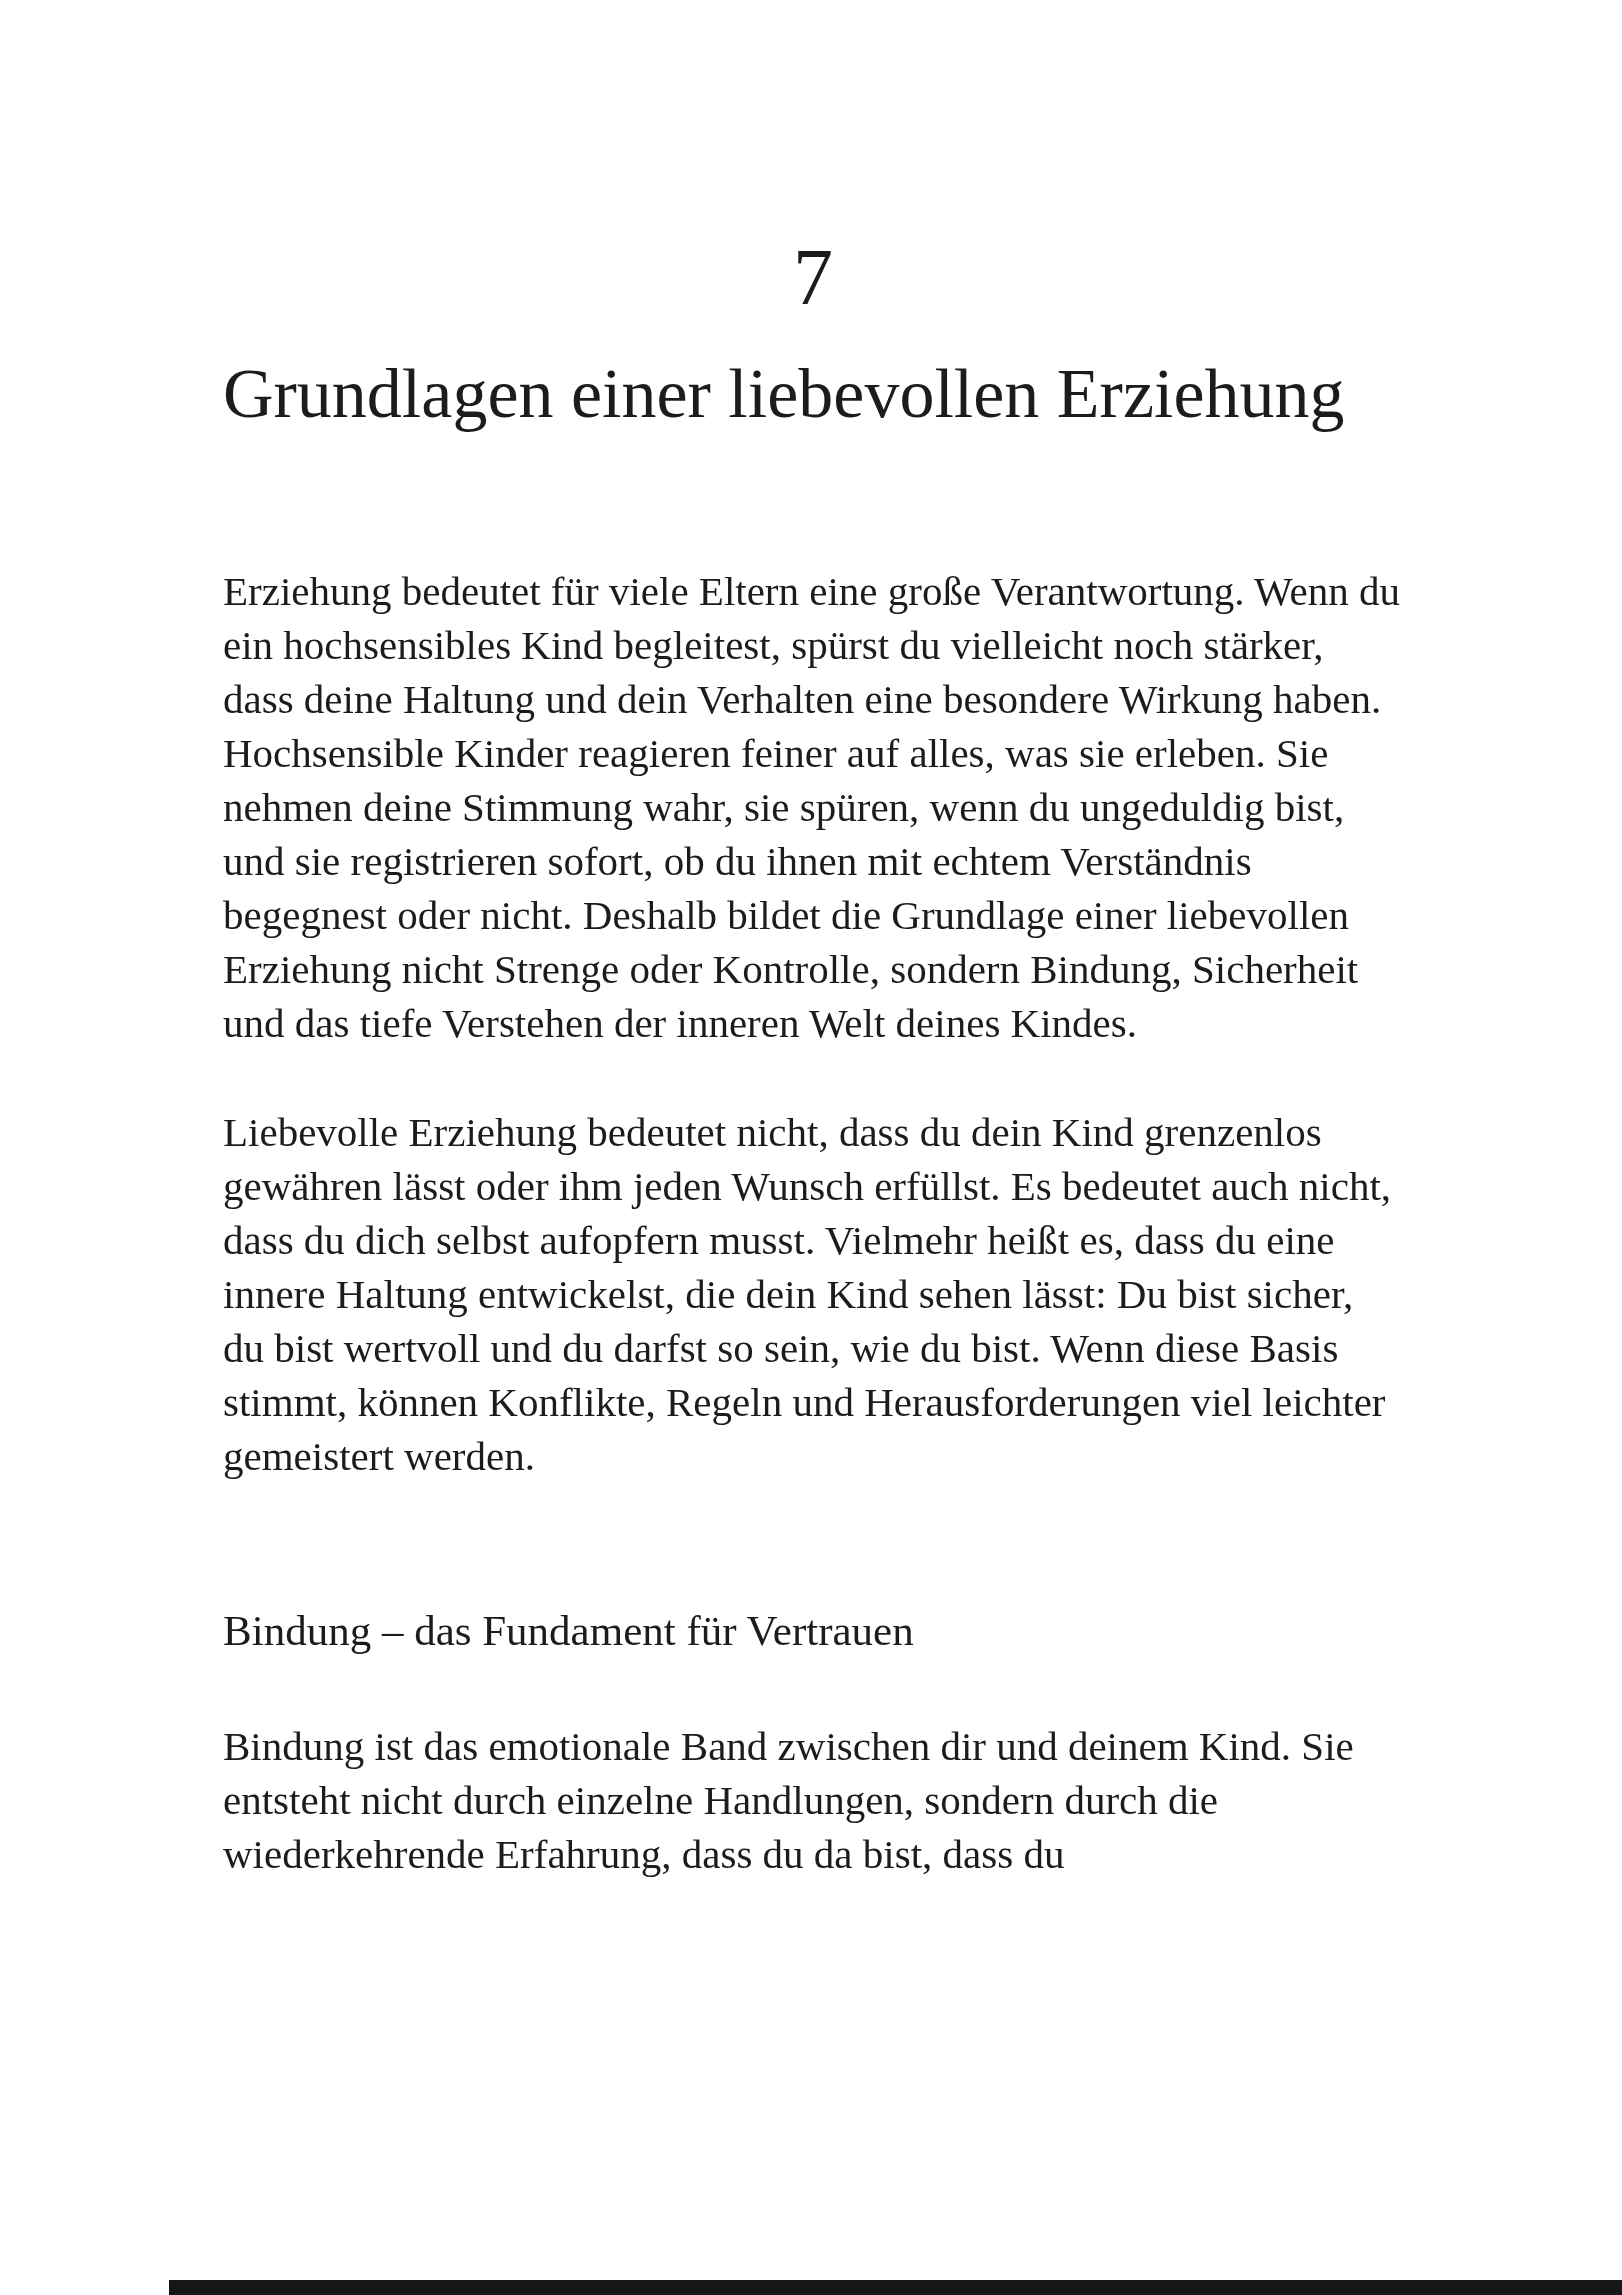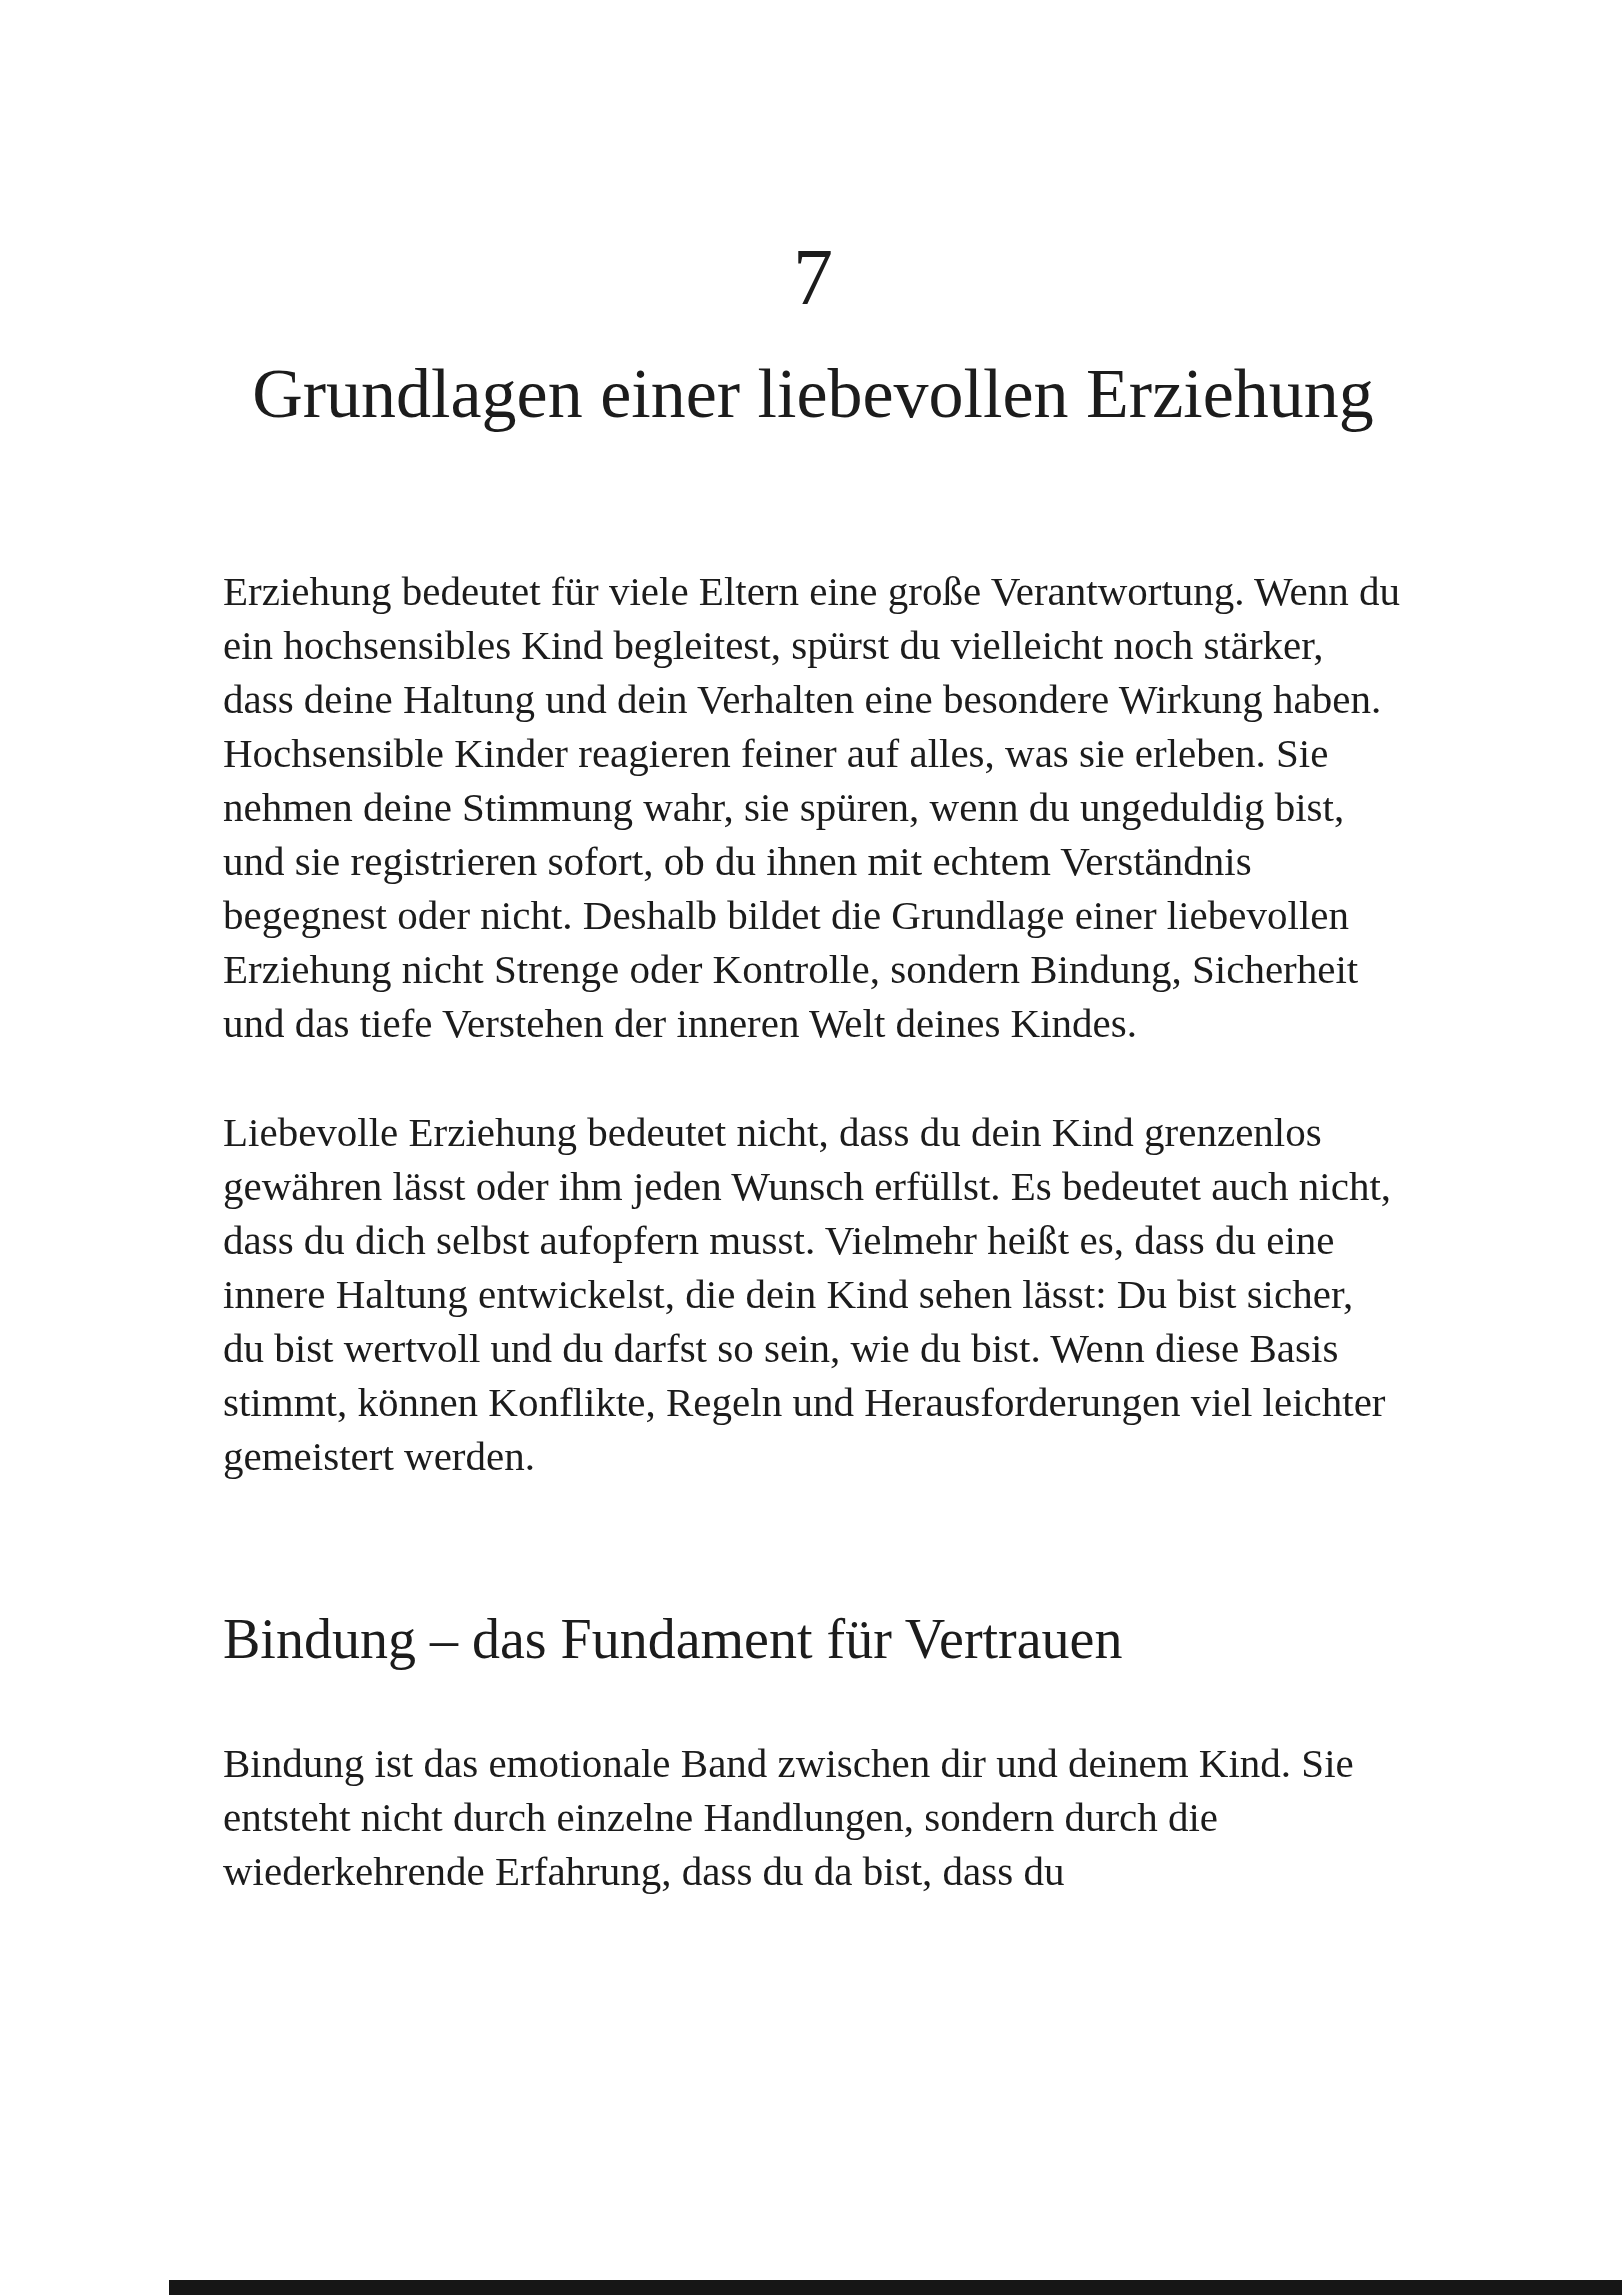--- a/index.html
+++ b/index.html
@@ -23,35 +23,35 @@
     width: 1180px;
   }
   .chapter-number {
     text-align: center;
     font-size: 80px;
     line-height: 1.1;
     margin: 0 0 20px 0;
     font-weight: 400;
   }
   .chapter-title {
-    text-align: center;
+    text-align: left;
     font-size: 70px;
     line-height: 1.5;
     margin: 0 0 118px 0;
     font-weight: 400;
   }
   .body-paragraph {
     font-size: 41px;
     line-height: 54px;
     margin: 0 0 55px 0;
     text-align: left;
     font-family: Liberation Serif, serif;
   }
   .section-heading {
-    font-size: 56px;
+    font-size: 43px;
     line-height: 1.3;
     margin: 120px 0 60px 0;
     font-weight: 400;
   }
   .page-bottom-edge {
     position: absolute;
     bottom: 0;
     left: 169px;
     right: 0;
     height: 15px;

